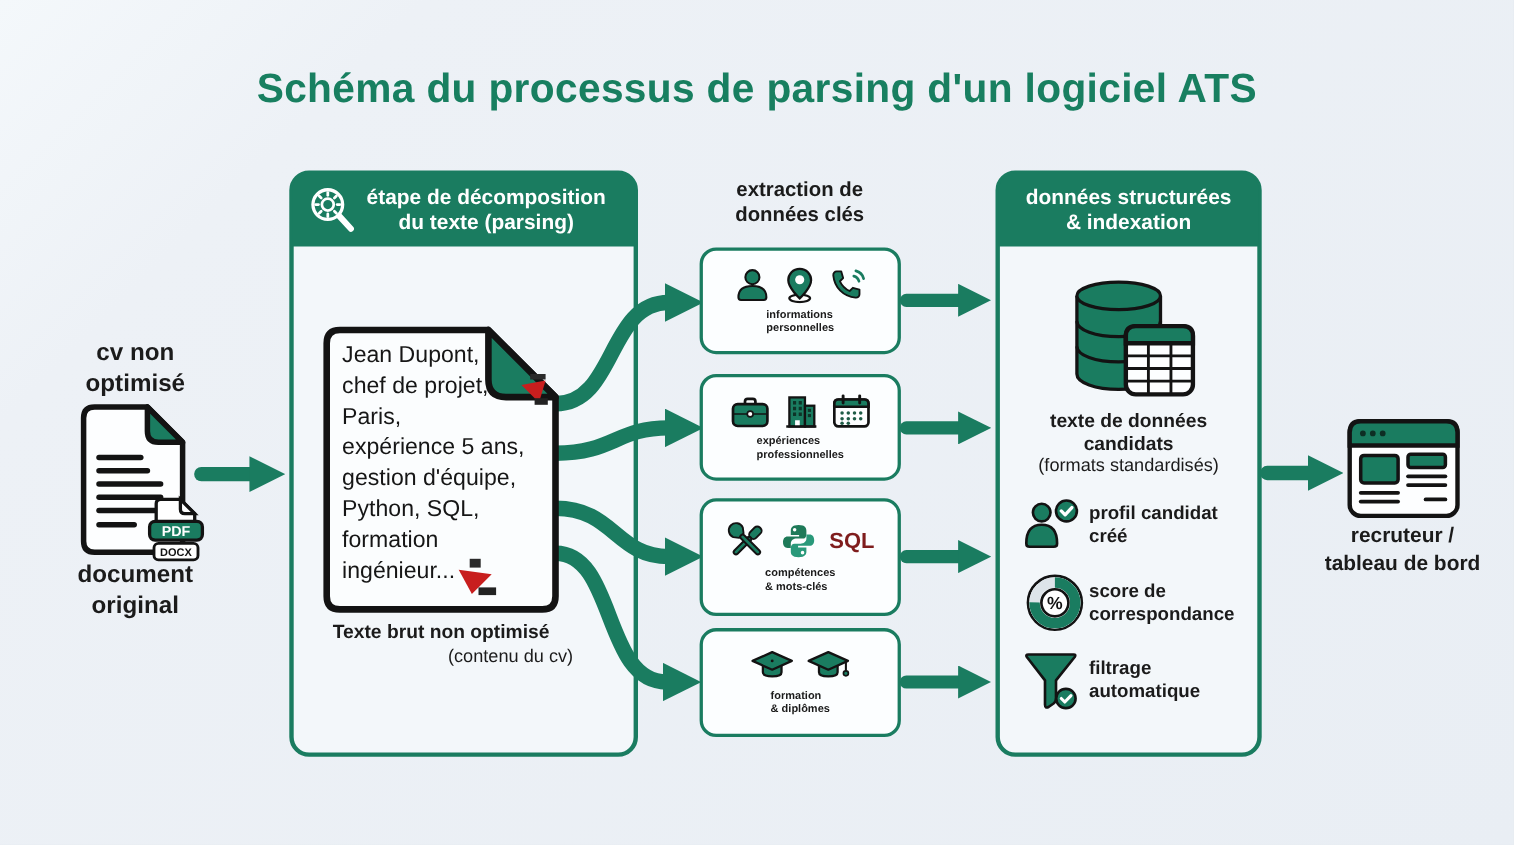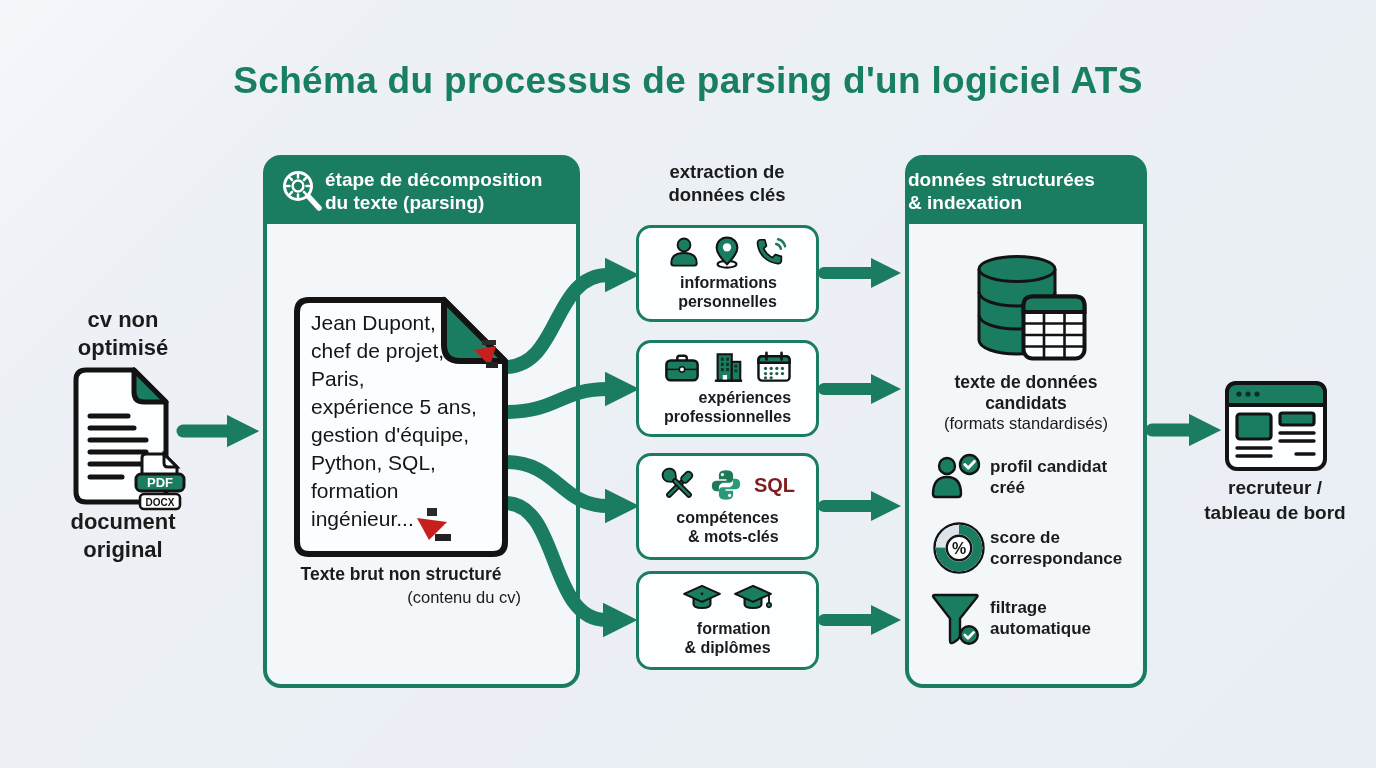--- a/index.html
+++ b/index.html
@@ -11,35 +11,35 @@
 
   .title{position:absolute;left:0;right:0;top:60px;text-align:center;
          font-size:37px;font-weight:bold;color:#187f60;letter-spacing:.3px;}
 
   .side-label{position:absolute;text-align:center;font-weight:bold;font-size:22px;line-height:1.28;}
 
   .panel{position:absolute;border:4px solid #1a7c60;border-radius:18px;background:#f3f7fa;
          box-sizing:border-box;}
   .panel-header{position:absolute;left:-1px;right:-1px;top:-1px;height:66px;background:#1a7c60;
          border-radius:14px 14px 0 0;display:flex;align-items:center;color:#fff;}
-  .panel-header .hdr-txt{flex:1;text-align:left;font-weight:bold;font-size:19px;line-height:1.22;}
+  .panel-header .hdr-txt{flex:1;text-align:center;font-weight:bold;font-size:19px;line-height:1.22;}
 
   .raw-text{position:absolute;left:311px;top:309px;width:192px;font-size:21px;line-height:28px;color:#161616;}
   .caption-bold{position:absolute;left:281px;top:564px;width:240px;text-align:center;
                 font-weight:bold;font-size:17.5px;}
   .caption-sub{position:absolute;left:281px;top:588px;width:240px;text-align:right;font-size:16.5px;}
 
   .col-heading{position:absolute;left:632px;top:161px;width:190px;text-align:center;
                font-weight:bold;font-size:18.5px;line-height:1.24;}
 
   .mbox{position:absolute;left:636px;width:183px;border:3.4px solid #1a7c60;border-radius:15px;
         background:#fcfeff;box-sizing:border-box;display:flex;flex-direction:column;
         align-items:center;justify-content:center;gap:5px;}
   .mbox .icons{display:flex;align-items:center;gap:11px;}
-  .mbox .lbl{font-weight:bold;font-size:16px;line-height:1.17;text-align:right;}
+  .mbox .lbl{font-weight:bold;font-size:10px;line-height:1.17;text-align:left;}
   .sql{font-weight:bold;font-size:20px;color:#7f1d1d;}
 
   .db-label{position:absolute;left:915px;top:372px;width:222px;text-align:center;
             font-weight:bold;font-size:17.5px;line-height:1.2;}
   .db-sub{position:absolute;left:905px;top:414px;width:242px;text-align:center;font-size:16.5px;}
   .item-label{position:absolute;font-weight:bold;font-size:17px;line-height:1.24;width:158px;}
 
   .out-label{position:absolute;left:1186px;top:476px;width:178px;text-align:center;
              font-weight:bold;font-size:19px;line-height:1.3;}
 </style>
@@ -143,21 +143,21 @@
     <rect x="14" y="2" width="14" height="5" fill="#2a2a2a"></rect>
     <polygon points="6,12 28,8 22,28" fill="#c81e1e"></polygon>
     <rect x="18" y="24" width="12" height="6" fill="#222"></rect>
   </svg>
   <svg class="abs" style="left:413px;top:506px;" width="40" height="38" viewBox="0 0 40 38">
     <rect x="14" y="2" width="10" height="8" fill="#2a2a2a"></rect>
     <polygon points="4,12 34,16 16,34" fill="#c81e1e"></polygon>
     <rect x="22" y="28" width="16" height="7" fill="#222"></rect>
   </svg>
 
-  <div class="caption-bold">Texte brut non structuré</div>
+  <div class="caption-bold">Texte brut non optimisé</div>
   <div class="caption-sub">(contenu du cv)</div>
 
   <div class="col-heading pre">extraction de
 données clés</div>
 
   <div class="mbox" style="top:225px;height:97px;">
     <div class="icons">
       <svg width="32" height="32" viewBox="0 0 34 34">
         <circle cx="17" cy="9.5" r="6.8" fill="#1a7c60" stroke="#131313" stroke-width="2"></circle>
         <path d="M3.5 29 Q3.5 18 17 18 Q30.5 18 30.5 29 Q30.5 31.5 28 31.5 H6 Q3.5 31.5 3.5 29 Z" fill="#1a7c60" stroke="#131313" stroke-width="2"></path>

